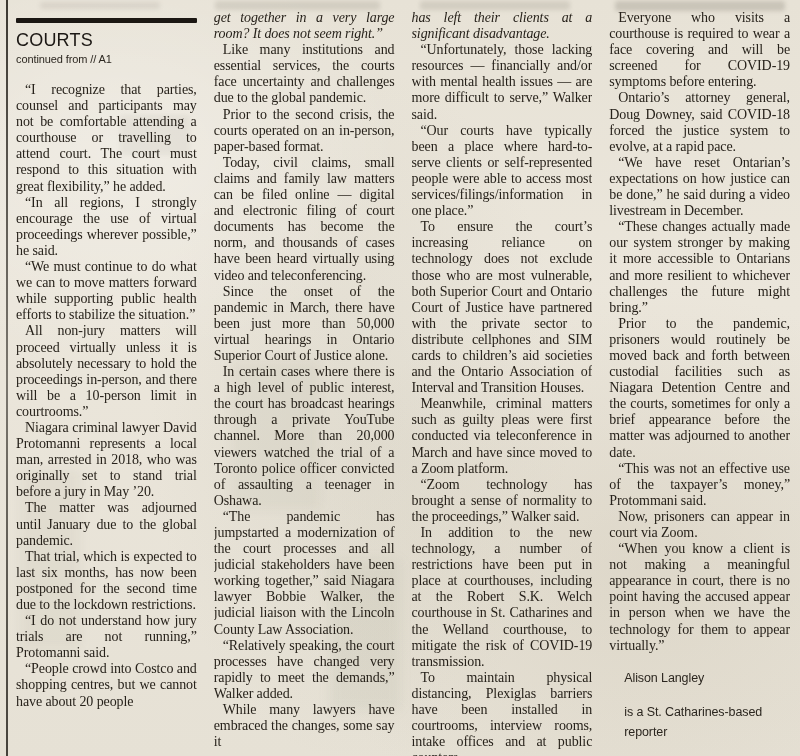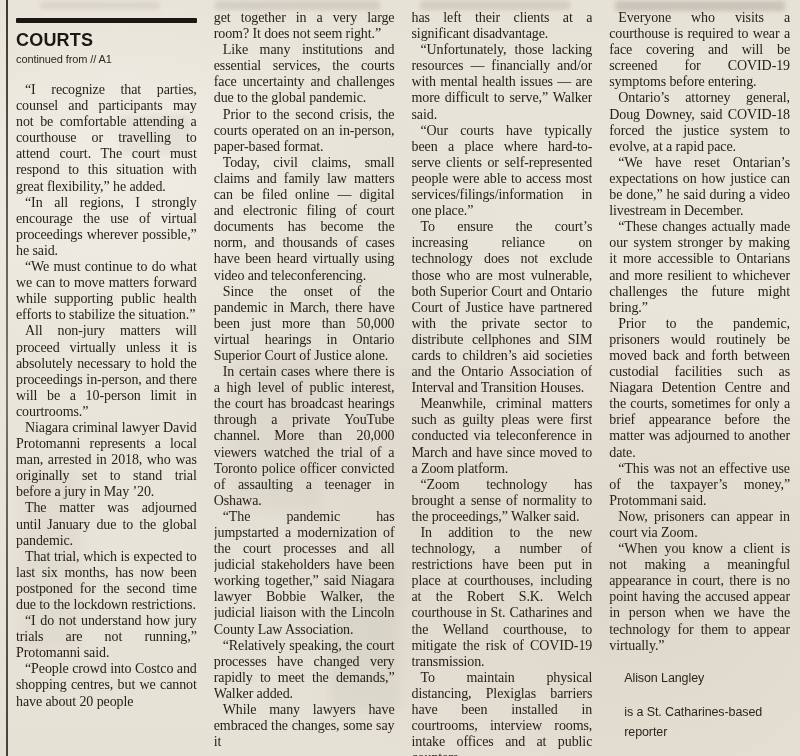--- a/index.html
+++ b/index.html
@@ -27,29 +27,29 @@
     column-gap: 17px;
   }
   .col {
     font-size: 14px;
     line-height: 16.1px;
     text-align: justify;
     letter-spacing: -0.1px;
     overflow: hidden;
   }
   .para { margin: 0; text-indent: 9px; }
-  .para.no-indent { text-indent: 0; }
+  .para.no-indent { text-indent: 0; font-style: italic; }
   .section-rule {
     height: 5px; background: #1b1713; margin: 8px 0 7px 0;
     border-radius: 1px;
   }
   .section-title {
     margin: 0;
     font-family: "Liberation Sans", sans-serif;
-    font-weight: 700;
+    font-weight: 400;
     font-size: 18px;
     line-height: 20px;
     letter-spacing: 0.2px;
     color: #1c1814;
   }
   .continued-from {
     font-family: "Liberation Sans", sans-serif;
     font-size: 11px;
     line-height: 14px;
     color: #2c2720;

